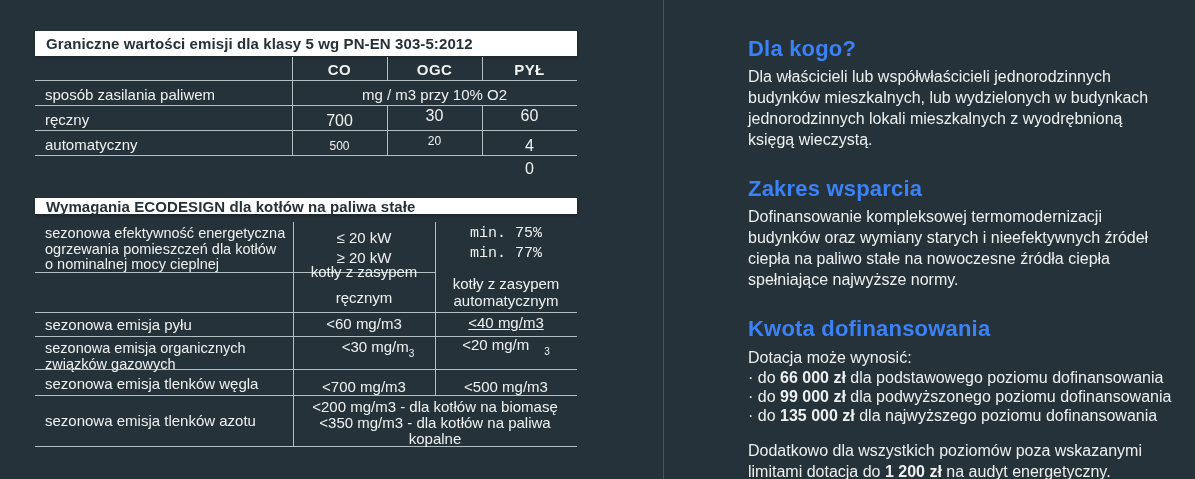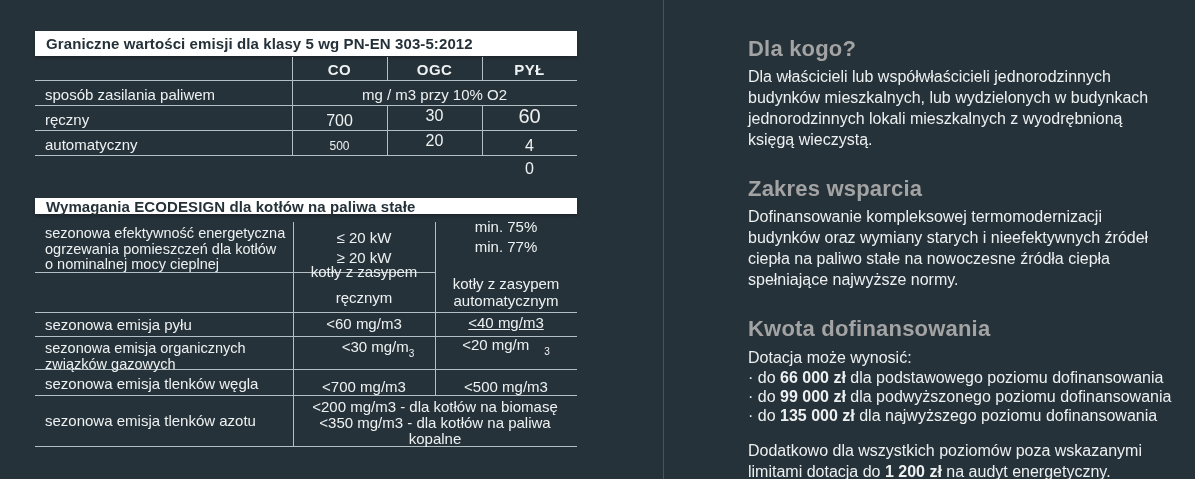--- a/index.html
+++ b/index.html
@@ -21,21 +21,21 @@
     letter-spacing:0.1px;white-space:nowrap;
   }
   .cell{position:absolute;font-size:15px;line-height:20px;white-space:nowrap;}
   .c{text-align:center;}
   .pre{white-space:pre-line;}
   .b{font-weight:bold;letter-spacing:0.4px;}
   .small{font-size:14.5px;line-height:15.5px;}
   .sub{font-size:10px;position:relative;top:5px;}
   .sub-gap{margin-left:15px;}
   
-  .rh{position:absolute;font-size:22px;font-weight:bold;color:#a3a3a3;letter-spacing:0.2px;white-space:nowrap;}
+  .rh{position:absolute;font-size:22px;font-weight:bold;color:#3b82f6;letter-spacing:0.2px;white-space:nowrap;}
   .rt{position:absolute;font-size:16px;line-height:21px;color:#edf0f1;white-space:pre-line;}
   .rline{position:absolute;font-size:16px;line-height:19px;color:#edf0f1;white-space:nowrap;}
   .rwrap{position:absolute;font-size:16px;line-height:21px;color:#edf0f1;width:450px;}
   .bold{font-weight:bold;}
 </style>
 </head>
 <body>
 
 <div class="stage">
 
@@ -60,25 +60,25 @@
     <div class="cell c b" style="left:292px;top:60px;width:95px;">CO</div>
     <div class="cell c b" style="left:387px;top:60px;width:95px;">OGC</div>
     <div class="cell c b" style="left:482px;top:60px;width:95px;">PYŁ</div>
 
     <div class="cell" style="left:45px;top:85px;">sposób zasilania paliwem</div>
     <div class="cell c" style="left:292px;top:85px;width:285px;">mg / m3 przy 10% O2</div>
 
     <div class="cell" style="left:45px;top:110px;">ręczny</div>
     <div class="cell c" style="left:292px;top:111px;width:95px;font-size:16px;">700</div>
     <div class="cell c" style="left:387px;top:106px;width:95px;font-size:16px;">30</div>
-    <div class="cell c" style="left:482px;top:106px;width:95px;font-size:20px;">60</div>
+    <div class="cell c" style="left:482px;top:106px;width:95px;font-size:16px;">60</div>
 
     <div class="cell" style="left:45px;top:135px;">automatyczny</div>
     <div class="cell c" style="left:292px;top:136px;width:95px;font-size:12px;">500</div>
-    <div class="cell c" style="left:387px;top:131px;width:95px;font-size:16px;">20</div>
+    <div class="cell c" style="left:387px;top:131px;width:95px;font-size:12px;">20</div>
     <div class="cell c" style="left:482px;top:136px;width:95px;font-size:16px;">4</div>
 
     <div class="cell c" style="left:482px;top:159px;width:95px;font-size:16px;">0</div>
   </div>
 
   <div>
     <div class="bar" style="left:35px;top:198px;width:542px;height:16px;">
       <span>Wymagania ECODESIGN dla kotłów na paliwa stałe</span>
     </div>
 
@@ -90,21 +90,21 @@
     <div class="hl" style="left:35px;top:446px;width:542px;"></div>
 
     <div class="vl" style="left:293px;top:222px;height:224px;"></div>
     <div class="vl" style="left:435px;top:222px;height:173px;"></div>
 
     <div class="cell pre small" style="left:45px;top:226px;width:250px;white-space:pre-line;">sezonowa efektywność energetyczna
 ogrzewania pomieszczeń dla kotłów
 o nominalnej mocy cieplnej</div>
     <div class="cell c pre" style="left:293px;top:228px;width:142px;line-height:20px;">≤ 20 kW
 ≥ 20 kW</div>
-    <div class="cell c pre" style="left:435px;top:217px;width:142px;line-height:20px;">min. 75%
+    <div class="cell c pre" style="left:435px;top:224px;width:142px;line-height:20px;font-family:Liberation Mono, monospace;">min. 75%
 min. 77%</div>
 
     <div class="cell c" style="left:293px;top:262px;width:142px;">kotły z zasypem</div>
     <div class="cell c" style="left:293px;top:288px;width:142px;">ręcznym</div>
     <div class="cell c pre" style="left:435px;top:275px;width:142px;line-height:17px;">kotły z zasypem
 automatycznym</div>
 
     <div class="cell" style="left:45px;top:315px;">sezonowa emisja pyłu</div>
     <div class="cell c" style="left:293px;top:314px;width:142px;">&lt;60 mg/m3</div>
     <div class="cell c" style="left:435px;top:313px;width:142px;text-decoration:underline;">&lt;40 mg/m3</div>

